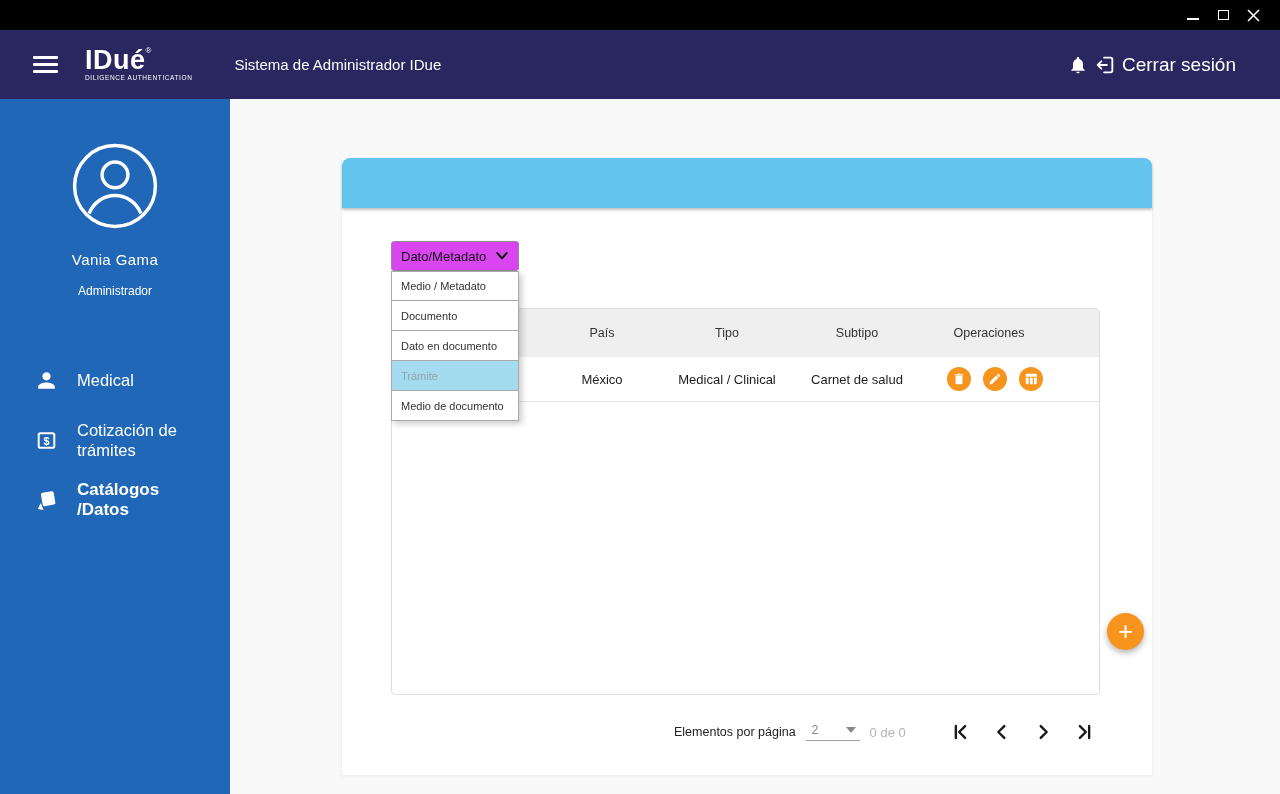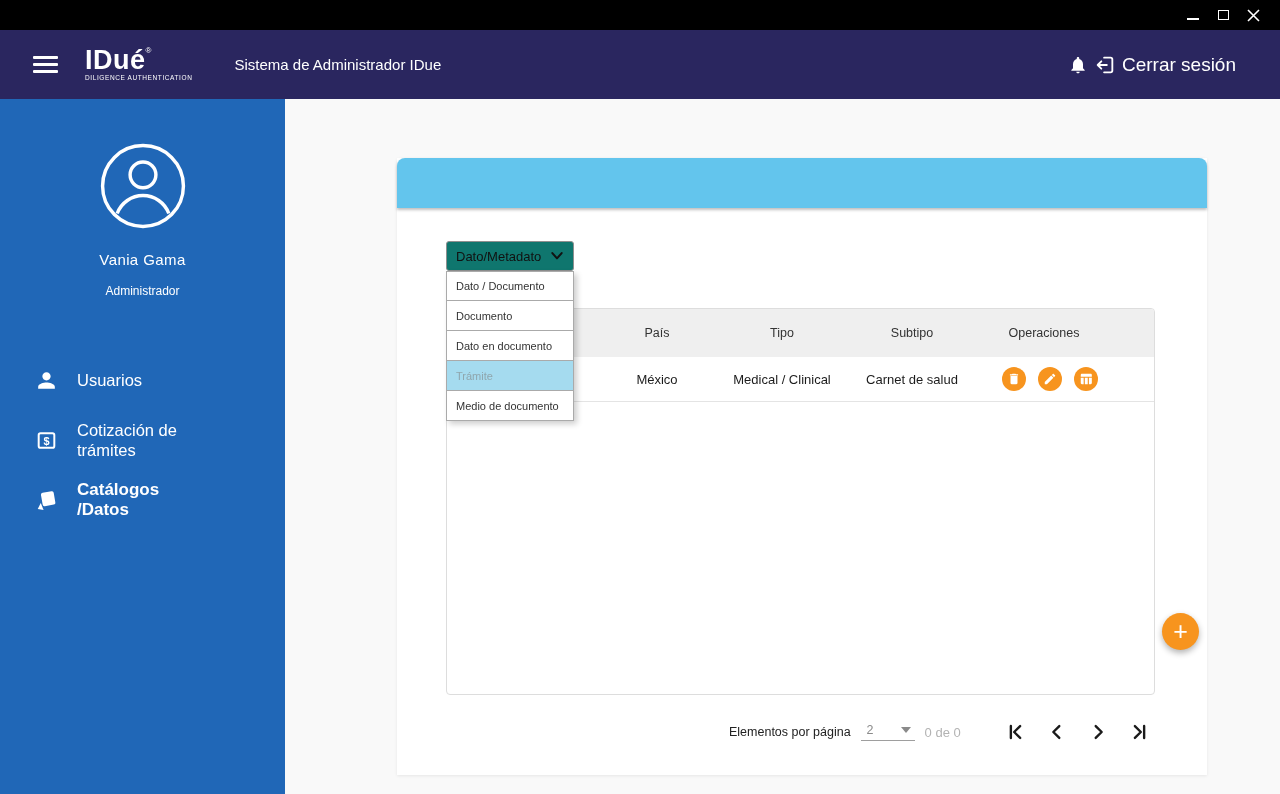--- a/index.html
+++ b/index.html
@@ -25,36 +25,36 @@
   .logo-reg{font-size:8px;vertical-align:top;}
   .logo-sub{font-size:6.5px;letter-spacing:0.6px;margin-top:1px;}
   .app-title{margin-left:42px;font-size:15px;font-weight:400;}
   .appbar-right{margin-left:auto;display:flex;align-items:center;gap:6px;padding-right:44px;}
   .bell{width:20px;height:22px;cursor:pointer;}
   .logout{display:flex;align-items:center;gap:6px;cursor:pointer;}
   .logout-text{font-size:19px;font-weight:400;}
 
   
   .shell{display:flex;height:695px;}
-  .sidebar{width:285px;background:var(--sidebar);color:#fff;display:flex;flex-direction:column;align-items:center;flex-shrink:0;}
+  .sidebar{width:230px;background:var(--sidebar);color:#fff;display:flex;flex-direction:column;align-items:center;flex-shrink:0;}
   .avatar{margin-top:44px;width:86px;height:86px;}
   .user-name{margin-top:22px;font-size:15px;letter-spacing:0.4px;}
   .user-role{margin-top:16px;font-size:12px;}
   .nav{margin-top:62px;width:100%;display:flex;flex-direction:column;}
   .nav-item{display:flex;align-items:center;padding:0 0 0 34px;cursor:pointer;min-height:40px;margin-bottom:20px;}
   .nav-item .nav-icon{width:25px;height:25px;flex-shrink:0;}
   .nav-item .nav-label{margin-left:18px;font-size:16.5px;line-height:20px;width:122px;}
   .nav-item.active .nav-label{font-weight:bold;font-size:17px;}
 
   
   .content{position:relative;flex:1;background:#F9F9F9;}
   .card{position:absolute;left:112px;top:59px;width:810px;height:617px;background:#fff;box-shadow:0 1px 3px rgba(0,0,0,0.08);}
   .band{height:50px;background:var(--band);border-radius:8px 8px 0 0;box-shadow:0 2px 3px rgba(0,0,0,0.25);}
 
-  .select-btn{position:absolute;left:161px;top:142px;width:128px;height:30px;background:#0f766e;border:1px solid #8f8f8f;border-radius:3px;display:flex;align-items:center;justify-content:space-between;padding:10px 9px;cursor:pointer;z-index:6;}
+  .select-btn{position:absolute;left:161px;top:142px;width:128px;height:30px;background:#d946ef;border:1px solid #8f8f8f;border-radius:3px;display:flex;align-items:center;justify-content:space-between;padding:10px 9px;cursor:pointer;z-index:6;}
   .select-btn .sel-label{font-size:13px;color:#111;}
   .menu{position:absolute;left:161px;top:172px;width:128px;z-index:6;box-shadow:3px 3px 6px rgba(0,0,0,0.2);}
   .menu-item{height:30px;background:#fff;border:1px solid #aaa;border-top:none;display:flex;align-items:center;padding-left:9px;font-size:11px;color:#333;cursor:pointer;}
   .menu-item.highlight{background:var(--option-highlight);color:#8FA6AD;}
 
   .table{position:absolute;left:161px;top:209px;width:709px;height:387px;background:#fff;border:1px solid #ddd;border-radius:4px;overflow:hidden;}
   .t-row{display:grid;grid-template-columns:145px 130px 120px 140px 1fr;align-items:center;}
   .t-head{height:48px;background:var(--table-header-bg);}
   .t-head .t-cell{font-size:12.5px;color:#333;font-weight:400;}
   .t-data{height:45px;border-bottom:1px solid #e4e4e4;}
@@ -127,21 +127,21 @@
         <path d="M20 82 a32 32 0 0 1 60 0"></path>
     </svg>
     <div class="user-name">Vania Gama</div>
     <div class="user-role">Administrador</div>
 
     <nav class="nav">
       <div class="nav-item">
         <svg class="nav-icon" viewBox="0 0 24 24" fill="#fff">
             <path d="M12 12c2.21 0 4-1.79 4-4s-1.79-4-4-4-4 1.79-4 4 1.79 4 4 4zm0 2c-2.67 0-8 1.34-8 4v2h16v-2c0-2.66-5.33-4-8-4z"></path>
           </svg>
-        <span class="nav-label">Usuarios</span>
+        <span class="nav-label">Medical</span>
       </div>
       <div class="nav-item">
         <svg class="nav-icon" viewBox="0 0 24 24">
             <rect x="4.5" y="5" width="15" height="14" rx="1.8" fill="none" stroke="#fff" stroke-width="1.9"></rect>
             <text x="12" y="16" font-size="10.5" font-weight="bold" fill="#fff" text-anchor="middle" font-family="Liberation Sans, sans-serif">$</text>
           </svg>
         <span class="nav-label">Cotización de trámites</span>
       </div>
       <div class="nav-item active">
         <svg class="nav-icon" viewBox="0 0 24 24" fill="#fff">
@@ -158,21 +158,21 @@
       <div class="band"></div>
     </div>
 
     <div class="select-btn">
       <span class="sel-label">Dato/Metadato</span>
       <svg width="14" height="12" viewBox="0 0 24 20">
           <path d="M4 5 l8 9 8-9" stroke="#111" stroke-width="3.4" fill="none" stroke-linecap="round" stroke-linejoin="round"></path>
         </svg>
     </div>
     <div class="menu">
-      <div class="menu-item" style="border-top:1px solid #aaa;">Dato / Documento</div>
+      <div class="menu-item" style="border-top:1px solid #aaa;">Medio / Metadato</div>
       <div class="menu-item">Documento</div>
       <div class="menu-item">Dato en documento</div>
       <div class="menu-item highlight">Trámite</div>
       <div class="menu-item">Medio de documento</div>
     </div>
 
     <div class="table">
       <div class="t-row t-head">
         <div class="t-cell"></div>
         <div class="t-cell">País</div>

